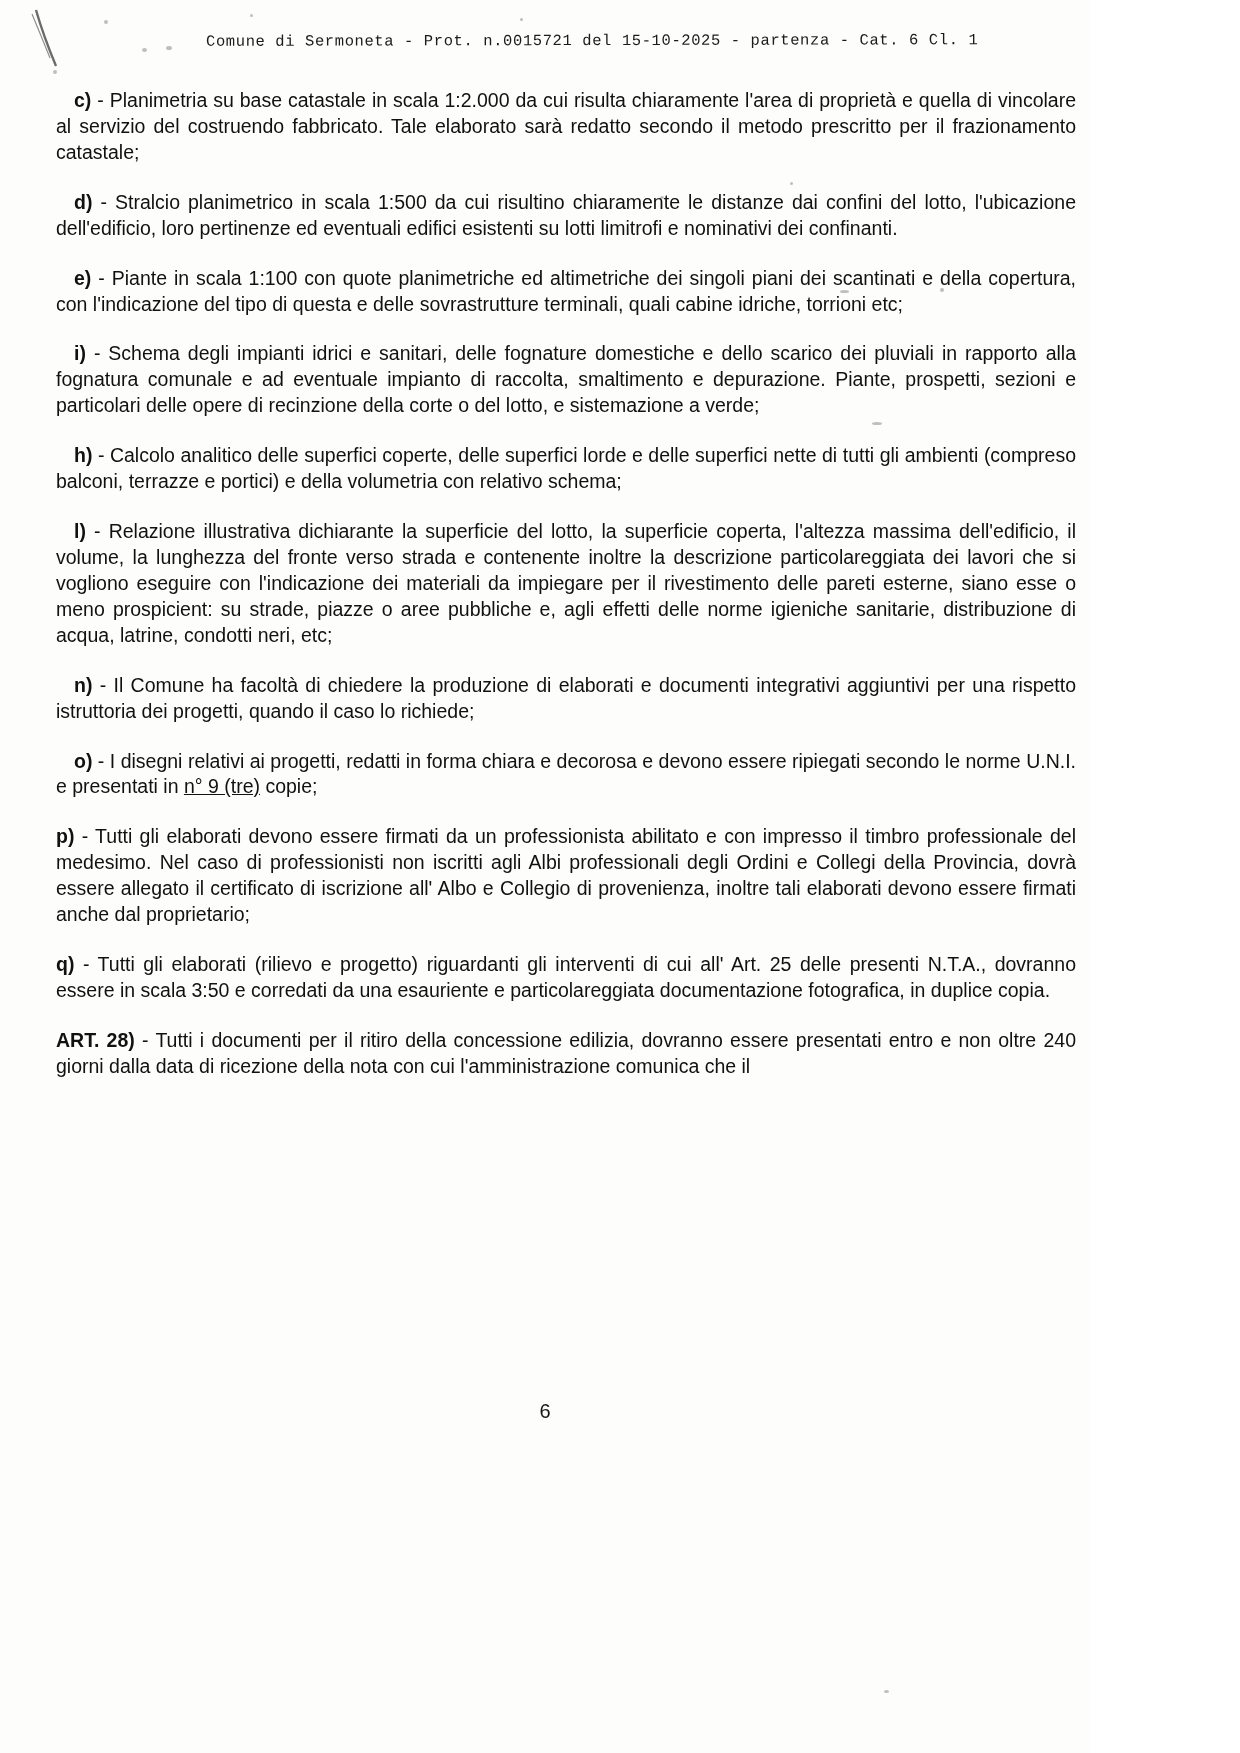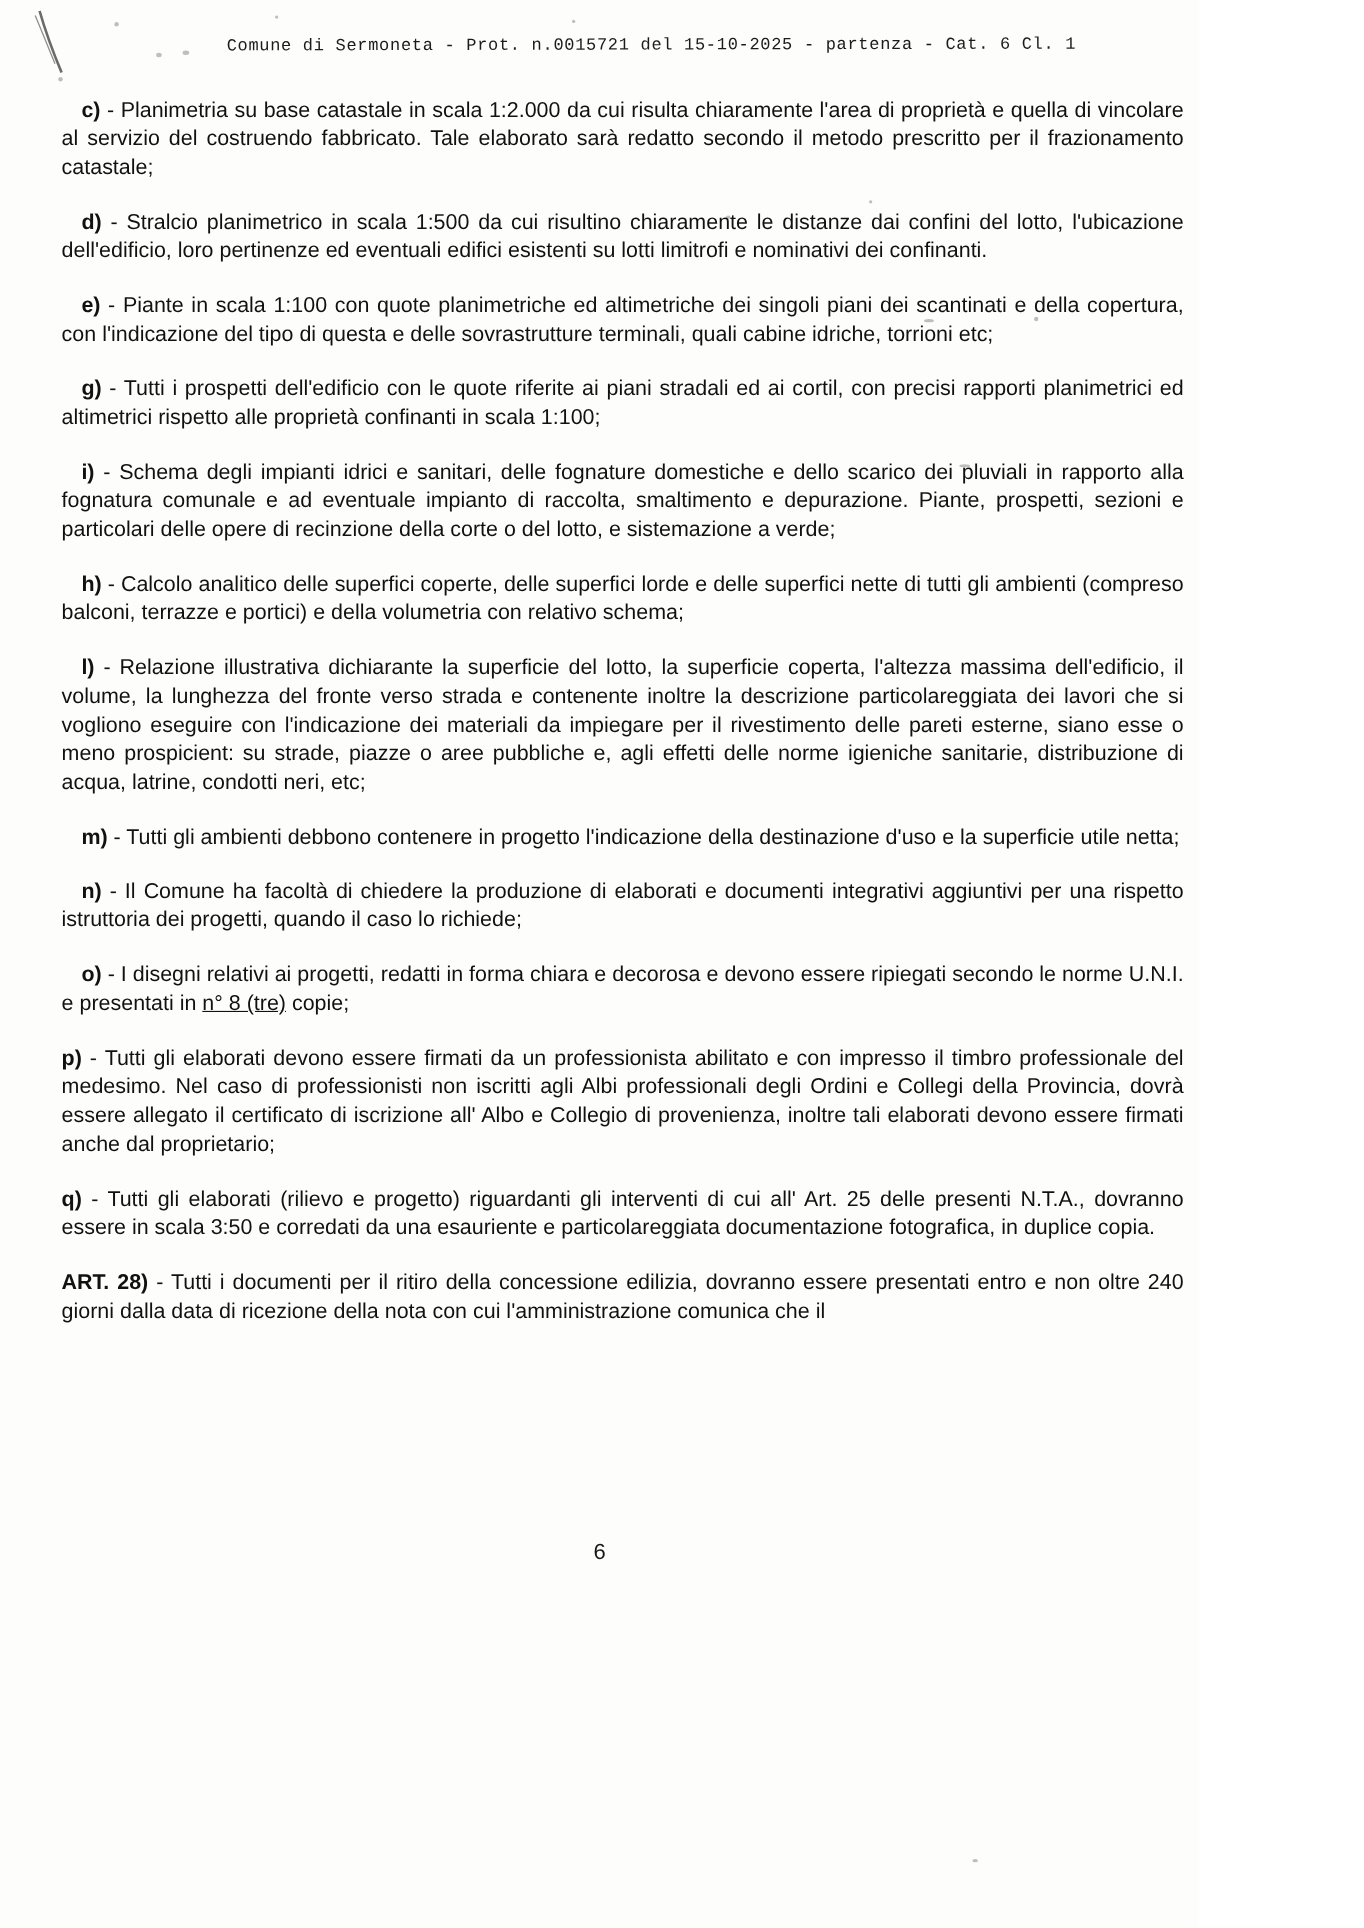--- a/index.html
+++ b/index.html
@@ -123,46 +123,40 @@
 
     <p class="para">
       <span class="ind"></span><span class="lab">d)</span><span> - Stralcio planimetrico in scala 1:500 da cui risultino chiaramente le distanze dai confini del lotto, l'ubicazione dell'edificio, loro pertinenze ed eventuali edifici esistenti su lotti limitrofi e nominativi dei confinanti.</span>
     </p>
 
     <p class="para">
       <span class="ind"></span><span class="lab">e)</span><span> - Piante in scala 1:100 con quote planimetriche ed altimetriche dei singoli piani dei scantinati e della copertura, con l'indicazione del tipo di questa e delle sovrastrutture terminali, quali cabine idriche, torrioni etc;</span>
     </p>
 
 
-    <p class="para">
-      <span class="ind"></span><span class="lab">g)</span><span> - Tutti i prospetti dell'edificio con le quote riferite ai piani stradali ed ai cortil, con precisi rapporti planimetrici ed altimetrici rispetto alle proprietà confinanti in scala 1:100;</span>
-    </p>
 
     <p class="para">
       <span class="ind"></span><span class="lab">i)</span><span> - Schema degli impianti idrici e sanitari, delle fognature domestiche e dello scarico dei pluviali in rapporto alla fognatura comunale e ad eventuale impianto di raccolta, smaltimento e depurazione. Piante, prospetti, sezioni e particolari delle opere di recinzione della corte o del lotto, e sistemazione a verde;</span>
     </p>
 
     <p class="para">
       <span class="ind"></span><span class="lab">h)</span><span> - Calcolo analitico delle superfici coperte, delle superfici lorde e delle superfici nette di tutti gli ambienti (compreso balconi, terrazze e portici) e della volumetria con relativo schema;</span>
     </p>
 
     <p class="para">
       <span class="ind"></span><span class="lab">l)</span><span> - Relazione illustrativa dichiarante la superficie del lotto, la superficie coperta, l'altezza massima dell'edificio, il volume, la lunghezza del fronte verso strada e contenente inoltre la descrizione particolareggiata dei lavori che si vogliono eseguire con l'indicazione dei materiali da impiegare per il rivestimento delle pareti esterne, siano esse o meno prospicient: su strade, piazze o aree pubbliche e, agli effetti delle norme igieniche sanitarie, distribuzione di acqua, latrine, condotti neri, etc;</span>
     </p>
 
-    <p class="para">
-      <span class="ind"></span><span class="lab">m)</span><span> - Tutti gli ambienti debbono contenere in progetto l'indicazione della destinazione d'uso e la superficie utile netta;</span>
-    </p>
 
     <p class="para">
       <span class="ind"></span><span class="lab">n)</span><span> - Il Comune ha facoltà di chiedere la produzione di elaborati e documenti integrativi aggiuntivi per una rispetto istruttoria dei progetti, quando il caso lo richiede;</span>
     </p>
 
     <p class="para">
-      <span class="ind"></span><span class="lab">o)</span><span> - I disegni relativi ai progetti, redatti in forma chiara e decorosa e devono essere ripiegati secondo le norme U.N.I. e presentati in </span><span class="u">n° 8 (tre)</span><span> copie;</span>
+      <span class="ind"></span><span class="lab">o)</span><span> - I disegni relativi ai progetti, redatti in forma chiara e decorosa e devono essere ripiegati secondo le norme U.N.I. e presentati in </span><span class="u">n° 9 (tre)</span><span> copie;</span>
     </p>
 
     <p class="para">
       <span class="lab">p)</span><span> - Tutti gli elaborati devono essere firmati da un professionista abilitato e con impresso il timbro professionale del medesimo. Nel caso di professionisti non iscritti agli Albi professionali degli Ordini e Collegi della Provincia, dovrà essere allegato il certificato di iscrizione all' Albo e Collegio di provenienza, inoltre tali elaborati devono essere firmati anche dal proprietario;</span>
     </p>
 
     <p class="para">
       <span class="lab">q)</span><span> - Tutti gli elaborati (rilievo e progetto) riguardanti gli interventi di cui all' Art. 25 delle presenti N.T.A., dovranno essere in scala 3:50 e corredati da una esauriente e particolareggiata documentazione fotografica, in duplice copia.</span>
     </p>
 

